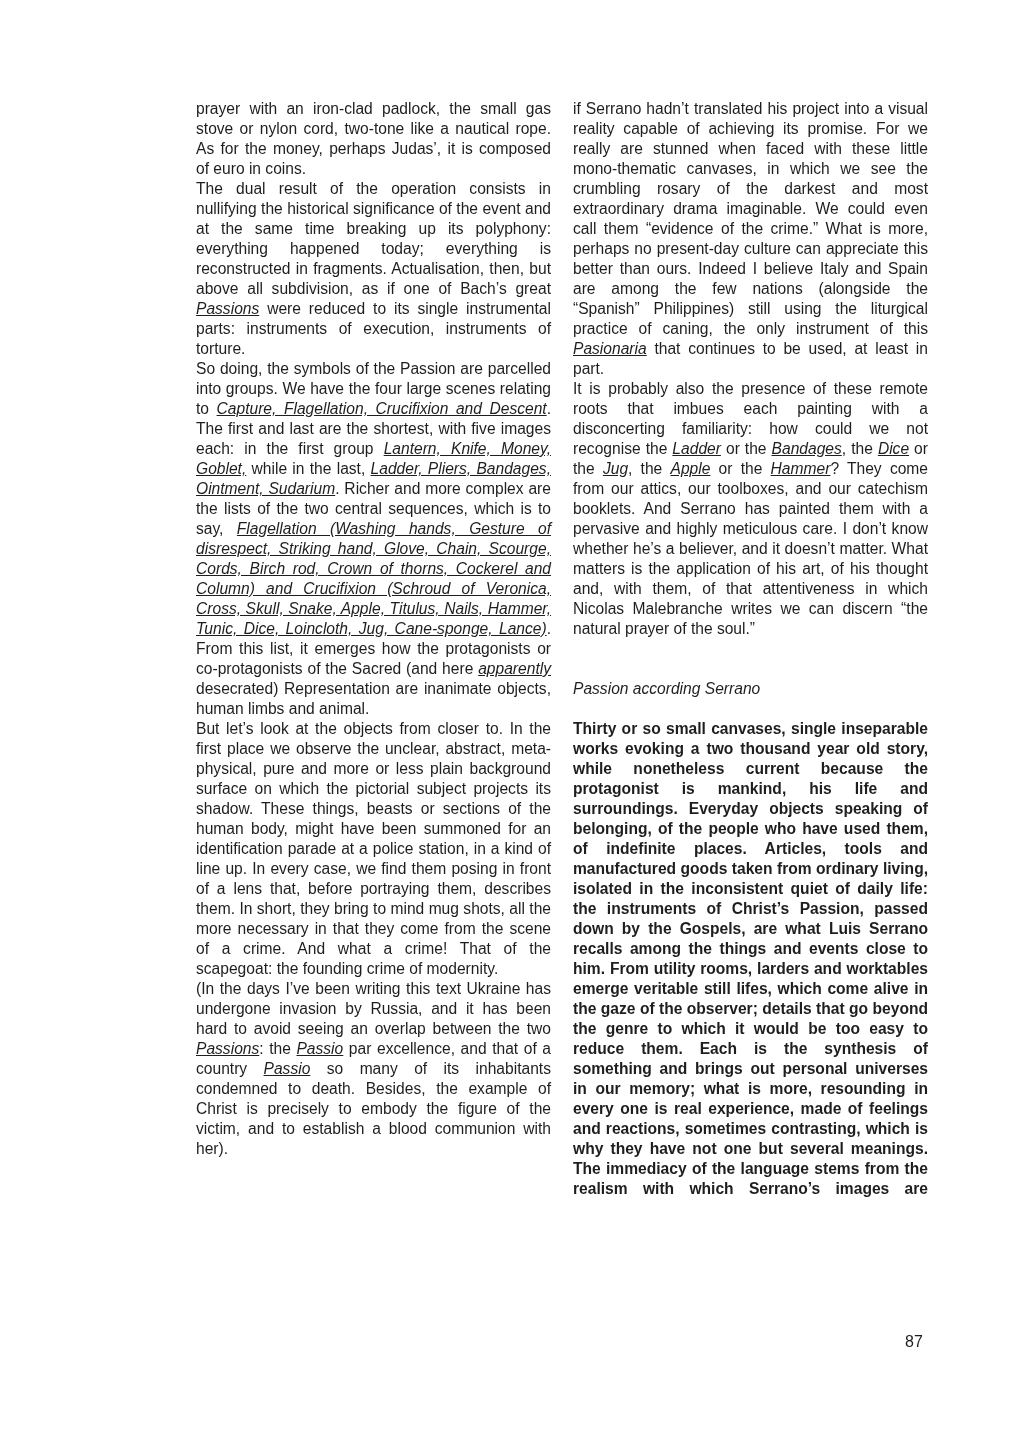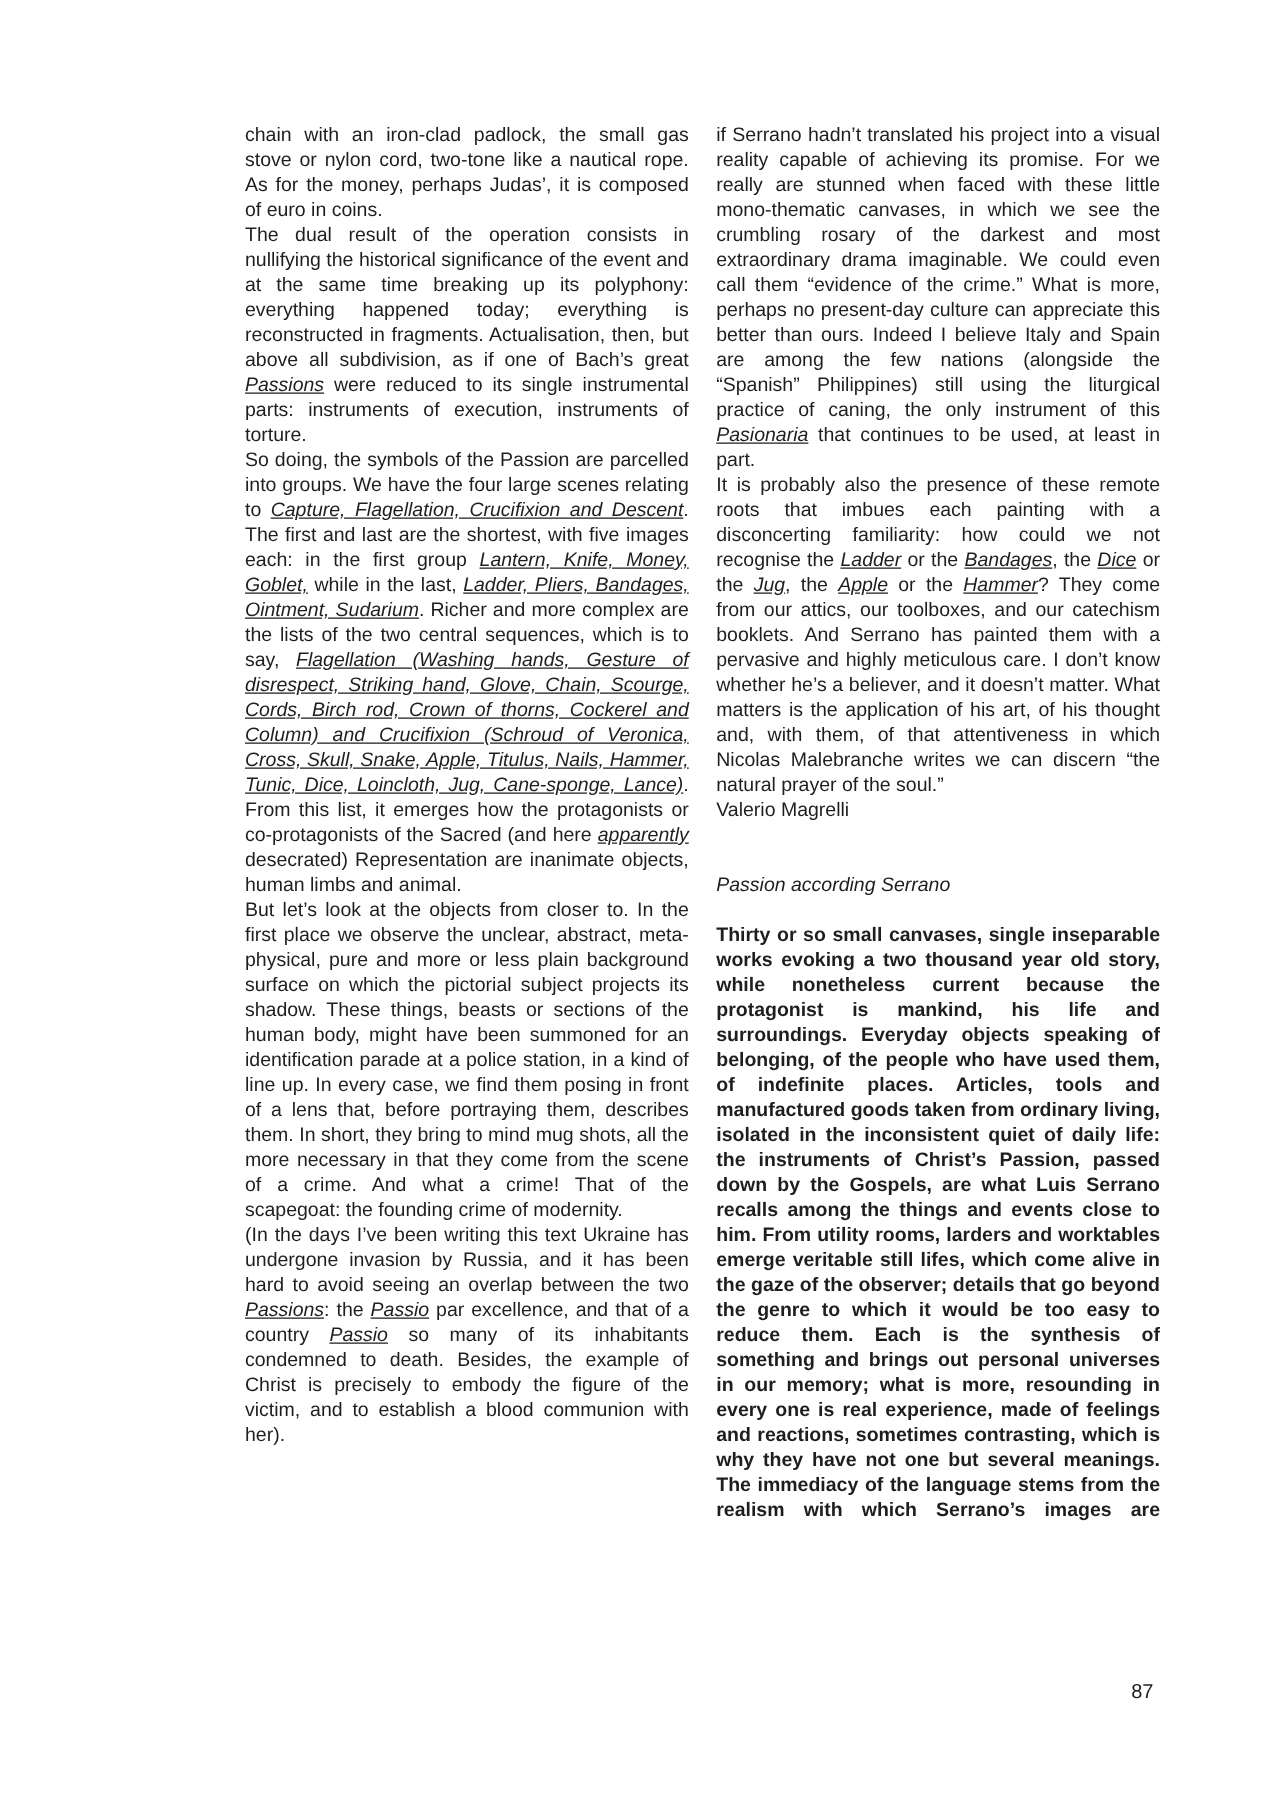--- a/index.html
+++ b/index.html
@@ -6,37 +6,36 @@
   body { width: 1024px; height: 1445px; position: relative; overflow: hidden;
          font-family: "Liberation Sans", "DejaVu Sans", sans-serif; color: #1e1e1e; }
   .col { position: absolute; top: 99px; width: 355px; font-size: 15.6px; line-height: 20px;
          text-align: justify; }
   .col.left { left: 196px; }
   .col.right { left: 573px; }
   .col p { margin: 0; }
   .col p.last { text-align-last: justify; font-weight: bold; }
   .heading { margin: 40px 0 20px 0 !important; text-align: left; font-style: italic; }
   .sig { text-align: left; }
-  .page-num { position: absolute; left: 905px; top: 1333px; font-size: 16px; color: #1e1e1e; margin-top: 12px; }
+  .page-num { position: absolute; left: 905px; top: 1333px; font-size: 16px; color: #1e1e1e; }
   em { font-style: italic; text-decoration: underline; }
 </style>
 </head>
 <body>
 
 <div class="col left" id="leftcol">
-    <p><span>chain with an iron-clad padlock, the small gas stove or nylon cord, two-tone like a nautical rope. As for the money, perhaps Judas’, it is composed of euro in coins.</span></p>
+    <p><span>prayer with an iron-clad padlock, the small gas stove or nylon cord, two-tone like a nautical rope. As for the money, perhaps Judas’, it is composed of euro in coins.</span></p>
     <p><span>The dual result of the operation consists in nullifying the historical significance of the event and at the same time breaking up its polyphony: everything happened today; everything is reconstructed in fragments. Actualisation, then, but above all subdivision, as if one of Bach’s great </span><em>Passions</em><span> were reduced to its single instrumental parts: instruments of execution, instruments of torture.</span></p>
     <p><span>So doing, the symbols of the Passion are parcelled into groups. We have the four large scenes relating to </span><em>Capture, Flagellation, Crucifixion and Descent</em><span>. The first and last are the shortest, with five images each: in the first group </span><em>Lantern, Knife, Money, Goblet,</em><span> while in the last, </span><em>Ladder, Pliers, Bandages, Ointment, Sudarium</em><span>. Richer and more complex are the lists of the two central sequences, which is to say, </span><em>Flagellation (Washing hands, Gesture of disrespect, Striking hand, Glove, Chain, Scourge, Cords, Birch rod, Crown of thorns, Cockerel and Column) and Crucifixion (Schroud of Veronica, Cross, Skull, Snake, Apple, Titulus, Nails, Hammer, Tunic, Dice, Loincloth, Jug, Cane-sponge, Lance)</em><span>. From this list, it emerges how the protagonists or co-protagonists of the Sacred (and here </span><em>apparently</em><span> desecrated) Representation are inanimate objects, human limbs and animal.</span></p>
     <p><span>But let’s look at the objects from closer to. In the first place we observe the unclear, abstract, meta-physical, pure and more or less plain background surface on which the pictorial subject projects its shadow. These things, beasts or sections of the human body, might have been summoned for an identification parade at a police station, in a kind of line up. In every case, we find them posing in front of a lens that, before portraying them, describes them. In short, they bring to mind mug shots, all the more necessary in that they come from the scene of a crime. And what a crime! That of the scapegoat: the founding crime of modernity.</span></p>
     <p><span>(In the days I’ve been writing this text Ukraine has undergone invasion by Russia, and it has been hard to avoid seeing an overlap between the two </span><em>Passions</em><span>: the </span><em>Passio</em><span> par excellence, and that of a country </span><em>Passio</em><span> so many of its inhabitants condemned to death. Besides, the example of Christ is precisely to embody the figure of the victim, and to establish a blood communion with her).</span></p>
   </div>
 
 <div class="col right">
   <div id="rightparas">
       <p><span>if Serrano hadn’t translated his project into a visual reality capable of achieving its promise. For we really are stunned when faced with these little mono-thematic canvases, in which we see the crumbling rosary of the darkest and most extraordinary drama imaginable. We could even call them “evidence of the crime.” What is more, perhaps no present-day culture can appreciate this better than ours. Indeed I believe Italy and Spain are among the few nations (alongside the “Spanish” Philippines) still using the liturgical practice of caning, the only instrument of this </span><em>Pasionaria</em><span> that continues to be used, at least in part.</span></p>
       <p><span>It is probably also the presence of these remote roots that imbues each painting with a disconcerting familiarity: how could we not recognise the </span><em>Ladder</em><span> or the </span><em>Bandages</em><span>, the </span><em>Dice</em><span> or the </span><em>Jug</em><span>, the </span><em>Apple</em><span> or the </span><em>Hammer</em><span>? They come from our attics, our toolboxes, and our catechism booklets. And Serrano has painted them with a pervasive and highly meticulous care. I don’t know whether he’s a believer, and it doesn’t matter. What matters is the application of his art, of his thought and, with them, of that attentiveness in which Nicolas Malebranche writes we can discern “the natural prayer of the soul.”</span></p>
     </div>
-  <p class="sig">Valerio Magrelli</p>
   <p class="heading">Passion according Serrano</p>
   <p class="last">Thirty or so small canvases, single inseparable works evoking a two thousand year old story, while nonetheless current because the protagonist is mankind, his life and surroundings. Everyday objects speaking of belonging, of the people who have used them, of indefinite places. Articles, tools and manufactured goods taken from ordinary living, isolated in the inconsistent quiet of daily life: the instruments of Christ’s Passion, passed down by the Gospels, are what Luis Serrano recalls among the things and events close to him. From utility rooms, larders and worktables emerge veritable still lifes, which come alive in the gaze of the observer; details that go beyond the genre to which it would be too easy to reduce them. Each is the synthesis of something and brings out personal universes in our memory; what is more, resounding in every one is real experience, made of feelings and reactions, sometimes contrasting, which is why they have not one but several meanings. The immediacy of the language stems from the realism with which Serrano’s images are</p>
 </div>
 
 <div class="page-num">87</div>
 
 </body></html>

